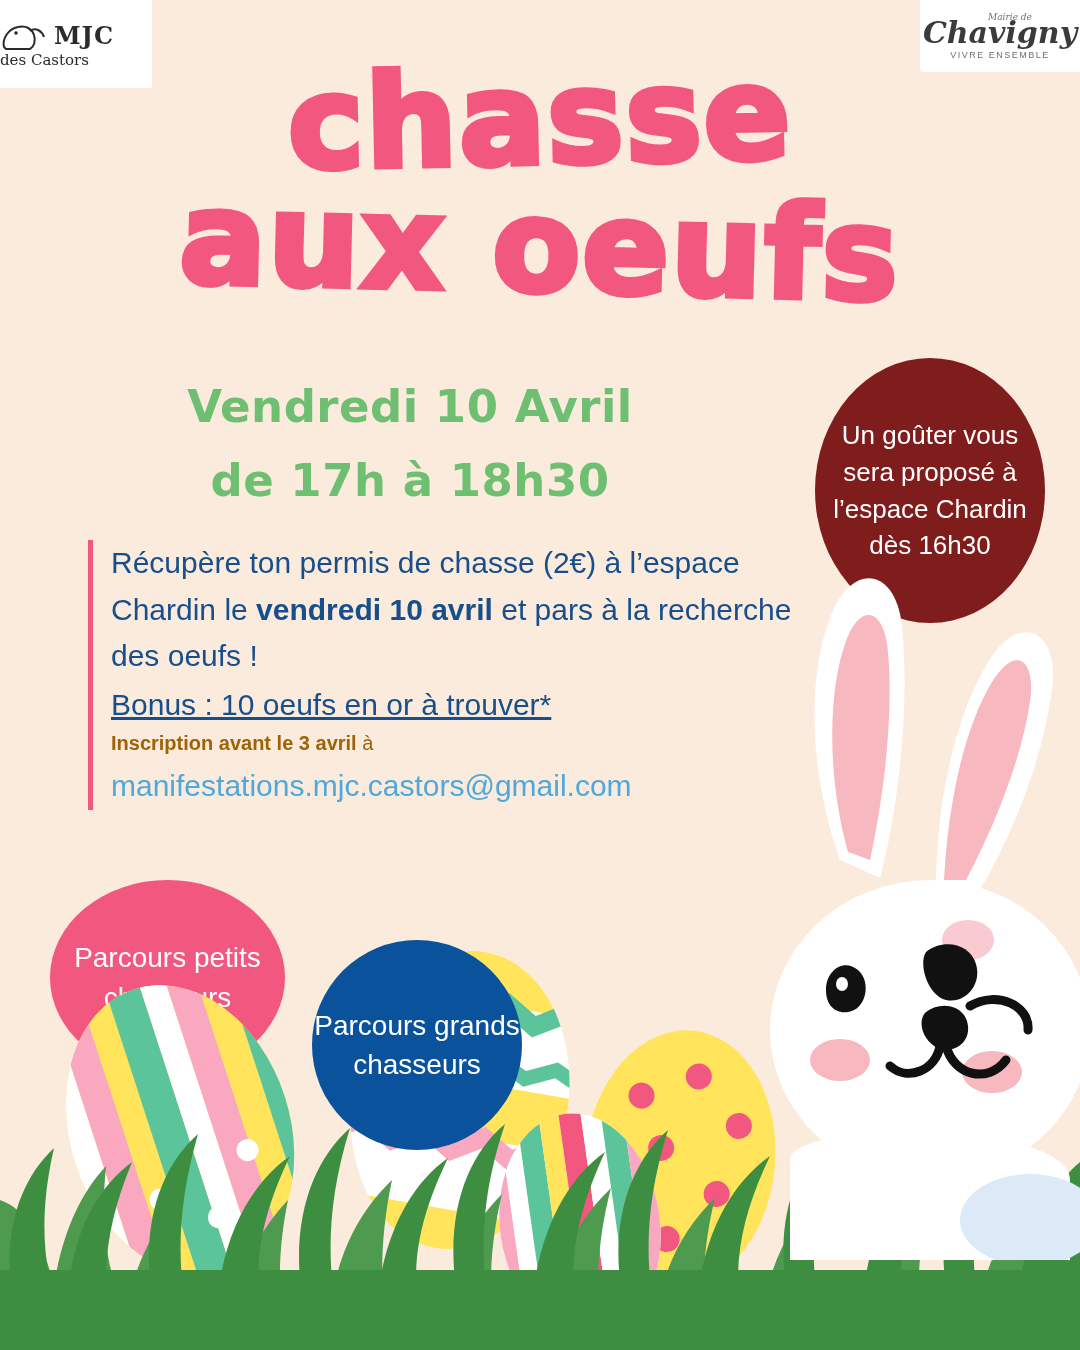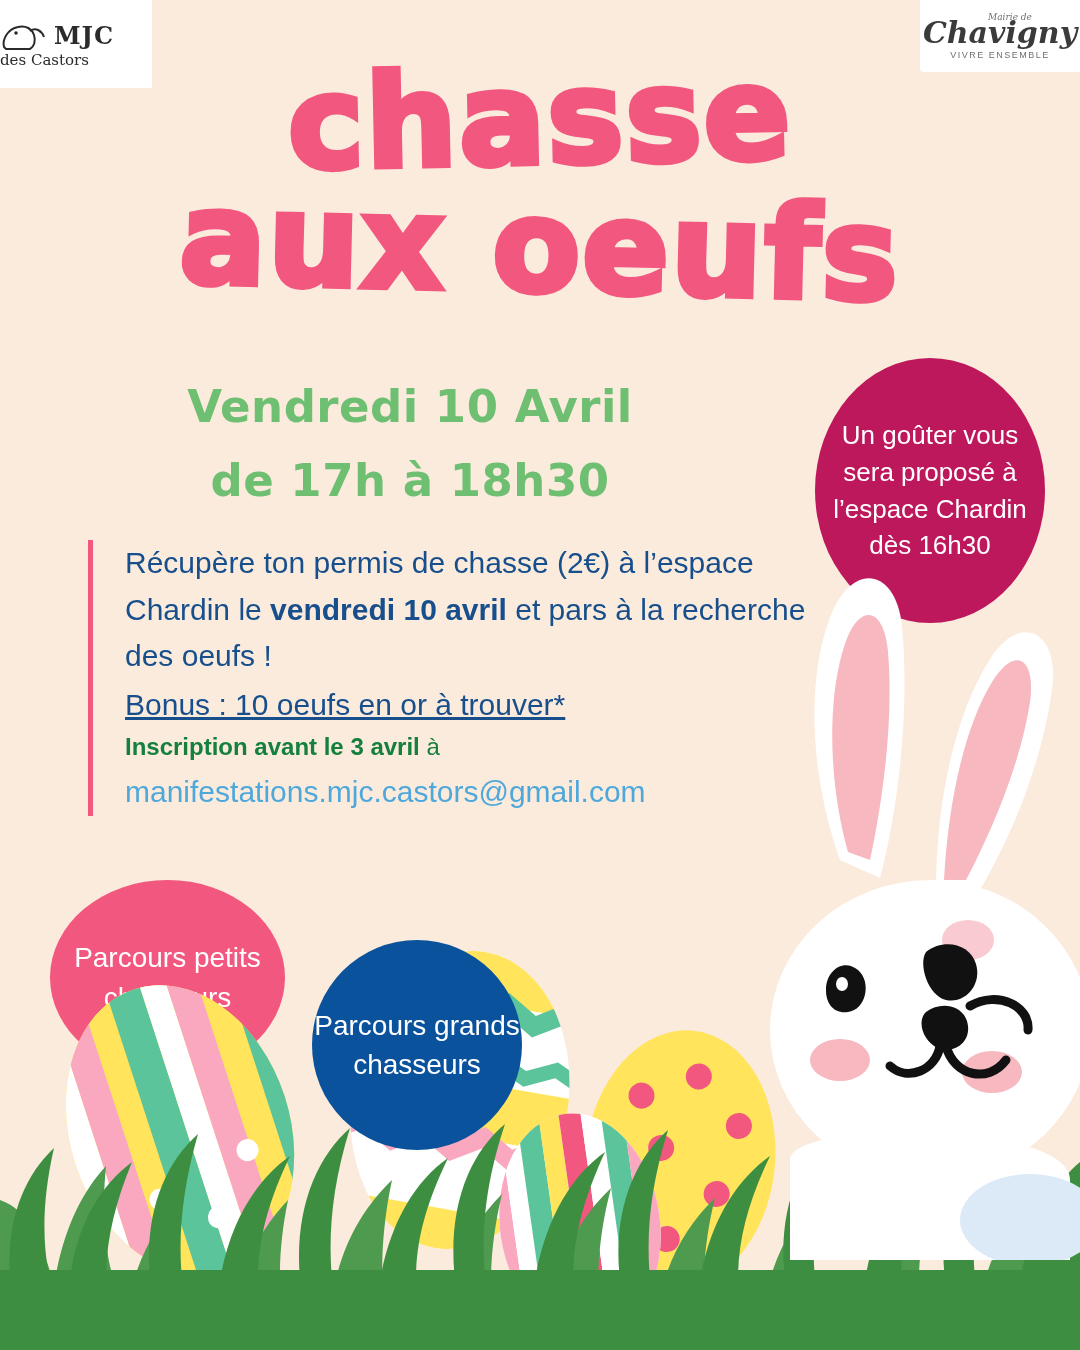--- a/index.html
+++ b/index.html
@@ -140,56 +140,56 @@
   .date-block .l2 { }
 
   
   .bubble-gouter {
     position: absolute;
     left: 815px;
     top: 358px;
     width: 230px;
     height: 265px;
     border-radius: 50%;
-    background: #be185d;
+    background: #7f1d1d;
     color: #ffffff;
     display: flex;
     align-items: center;
     justify-content: center;
     text-align: center;
     font-size: 26px;
     line-height: 1.42;
     padding: 0 18px;
     box-sizing: border-box;
   }
 
   
   .body-block {
     position: absolute;
     left: 88px;
     top: 540px;
     width: 760px;
     border-left: 5px solid #F2577F;
-    padding-left: 32px;
+    padding-left: 18px;
     box-sizing: border-box;
     color: #174E8C;
     font-size: 30px;
     line-height: 1.55;
   }
   .body-block p { margin: 0; }
   .body-block .strong { font-weight: bold; }
   .bonus {
     text-decoration: underline;
     display: inline-block;
     margin-top: 2px;
   }
   .inscription {
     margin-top: 46px;
-    font-size: 24px;
-    color: #15803d;
+    font-size: 20px;
+    color: #a16207;
   }
   .inscription .strong { font-weight: bold; }
   .mail {
     color: #4FA8DC;
     font-size: 30px;
     margin-top: 4px;
     display: block;
   }
 
   

